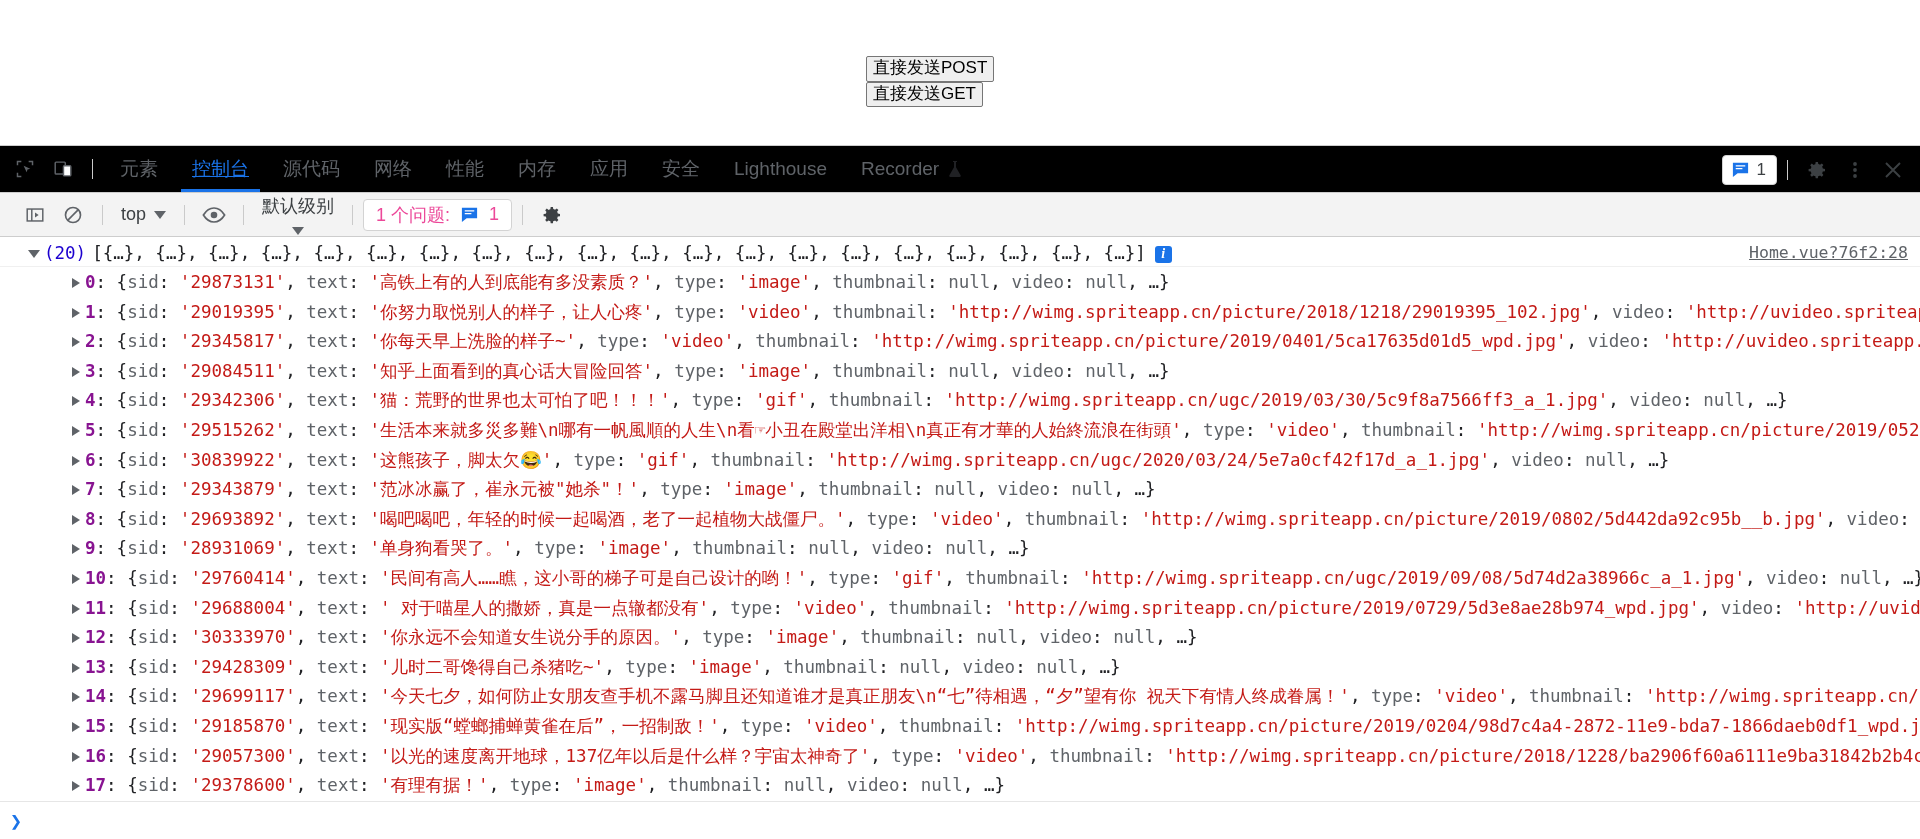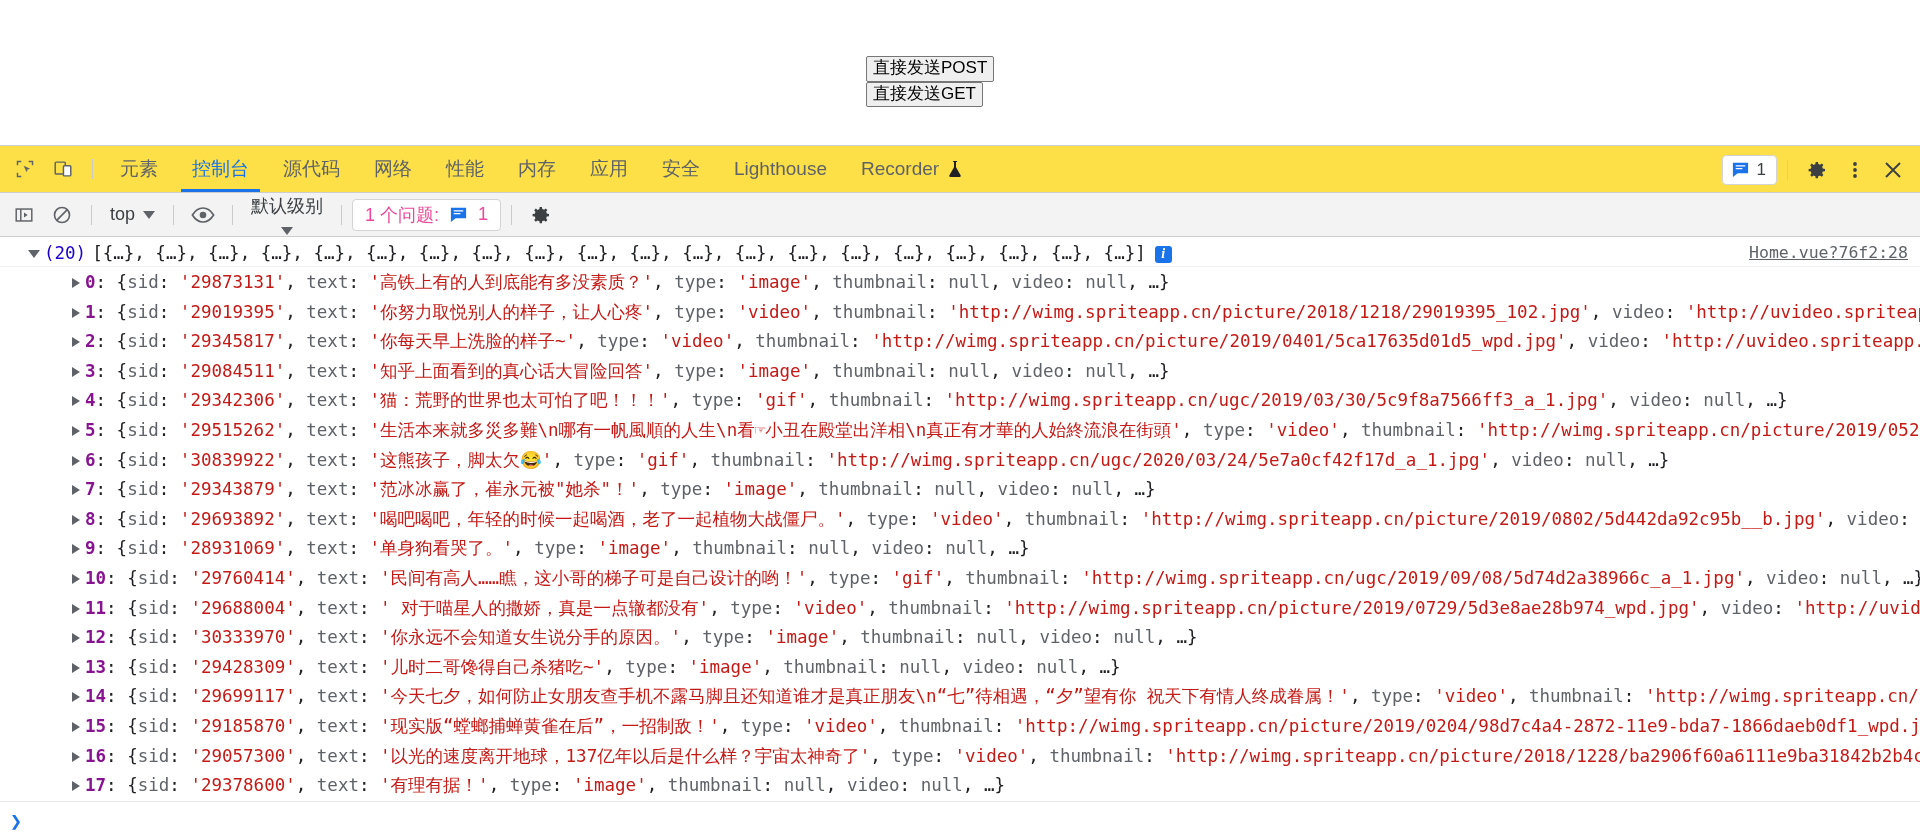--- a/index.html
+++ b/index.html
@@ -45,21 +45,21 @@
     border-top: 1px solid #cdcdcd;
     font-family: "Liberation Sans", sans-serif;
   }
 
   
   #tabstrip {
     position: relative;
     height: 47px;
     display: flex;
     align-items: center;
-    background: #fde047;
+    background: #000000;
     border-bottom: 1px solid #cdcdcd;
     padding-left: 6px;
   }
   .tb-icon-btn {
     width: 38px; height: 38px;
     display: flex; align-items: center; justify-content: center;
     border-radius: 3px;
     cursor: default;
     flex: 0 0 auto;
   }
@@ -73,21 +73,21 @@
     position: relative;
     height: 46px;
     display: flex; align-items: center;
     padding: 0 17px;
     font-size: 19px;
     color: #5f6368;
     cursor: default;
     white-space: nowrap;
     flex: 0 0 auto;
   }
-  .tab.active { color: #1a73e8; }
+  .tab.active { color: #1a73e8; text-decoration: underline; }
   .tab.active::after {
     content: "";
     position: absolute;
     left: 6px; right: 6px; bottom: 0;
     height: 3px;
     background: #1a73e8;
   }
   .tab .beaker { margin-left: 8px; display: inline-flex; }
   #tabstrip-right {
     position: absolute;
@@ -106,21 +106,21 @@
     cursor: default;
   }
 
   
   #filterbar {
     position: relative;
     height: 44px;
     display: flex; align-items: center;
     background: #f3f3f3;
     border-bottom: 1px solid #cdcdcd;
-    padding-left: 5px;
+    padding-left: 16px;
   }
   .ctx-select {
     display: flex; align-items: center; gap: 8px;
     font-size: 18px; color: #3c4043;
     padding: 3px 8px;
     border-radius: 3px;
     cursor: default;
     white-space: nowrap;
   }
   .caret {

